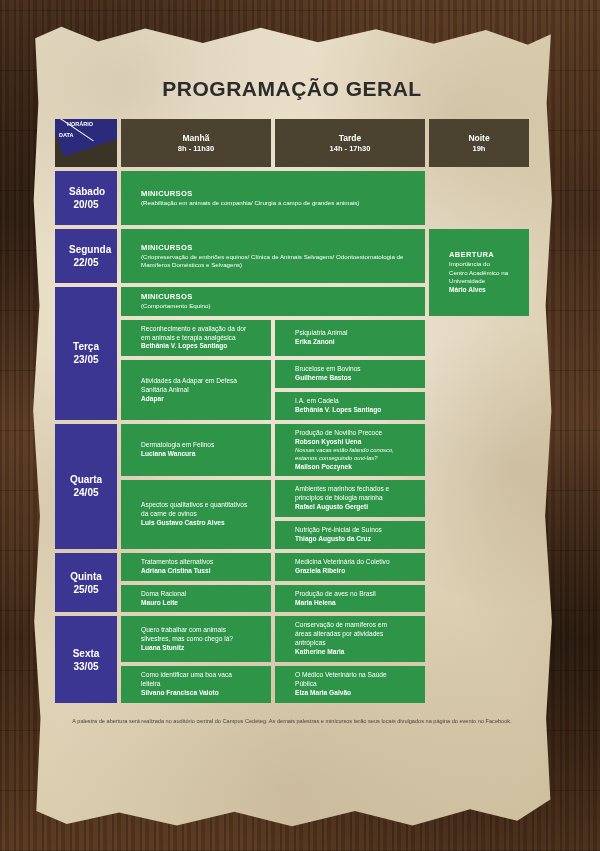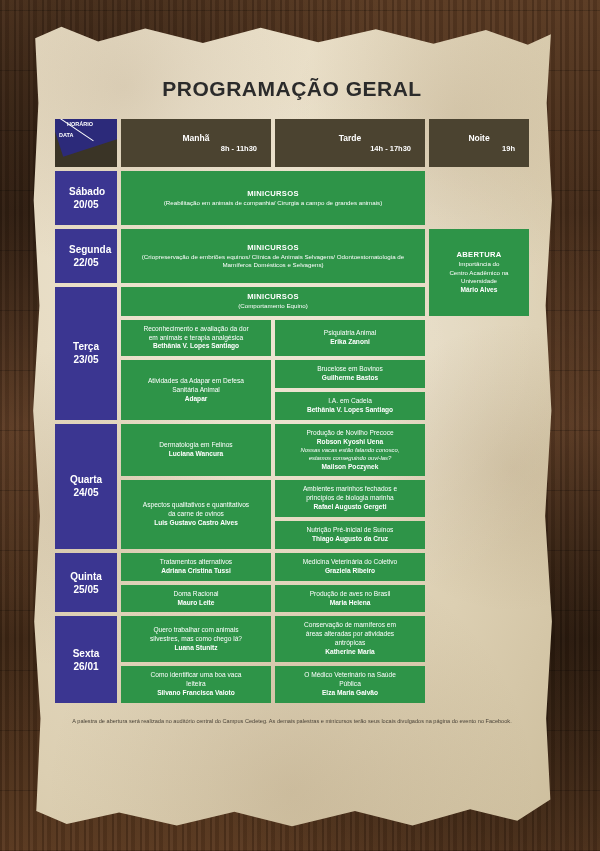--- a/index.html
+++ b/index.html
@@ -96,30 +96,30 @@
   .hdr-corner .sep{
     position:absolute; left:5px; top:0px; width:1px; height:40px;
     background:#fff; transform:rotate(-56deg); transform-origin:top left; z-index:2;
   }
 
   .hdr{
     background:#4b4330; color:#fff; text-align:center;
     font-size:8px; font-weight:bold; line-height:1.25; height:26px;
   }
   .hdr .h1{ font-size:8.5px; }
-  .hdr .h2{ font-size:7.5px; font-weight:bold;text-align:right; }
+  .hdr .h2{ font-size:7.5px; font-weight:bold; }
 
   .day{
     background:#3b3691; color:#fff; text-align:center;
     font-size:10px; font-weight:bold; line-height:1.3;
     width:62px;
     margin-top:44px;
   }
   .cell{
-    background:#2e9448; color:#fff; text-align:center;
+    background:#2e9448; color:#fff; text-align:left;
     font-size:6.6px; line-height:1.35;
     padding:5px 20px;
   }
   .cell .big{ font-size:7.6px; font-weight:bold; letter-spacing:0.3px; }
   .cell .b{ font-weight:bold; }
   .cell .sub{ font-size:6.2px; }
   .cell .ital{ font-style:italic; font-size:5.9px; }
   .cell.empty{ background:transparent; }
 
   .footer{
@@ -297,21 +297,21 @@
         <td class="cell">
           <div>Produção de aves no Brasil</div>
           <div class="b">Maria Helena</div>
         </td>
         <td class="cell empty"></td>
       </tr>
 
       <tr>
         <td class="day" rowspan="2">
           <div>Sexta</div>
-          <div>26/01</div>
+          <div>33/05</div>
         </td>
         <td class="cell">
           <div>Quero trabalhar com animais silvestres, mas como chego lá?</div>
           <div class="b">Luana Stunitz</div>
         </td>
         <td class="cell">
           <div>Conservação de mamíferos em áreas alteradas por atividades antrópicas</div>
           <div class="b">Katherine Maria</div>
         </td>
         <td class="cell empty"></td>

